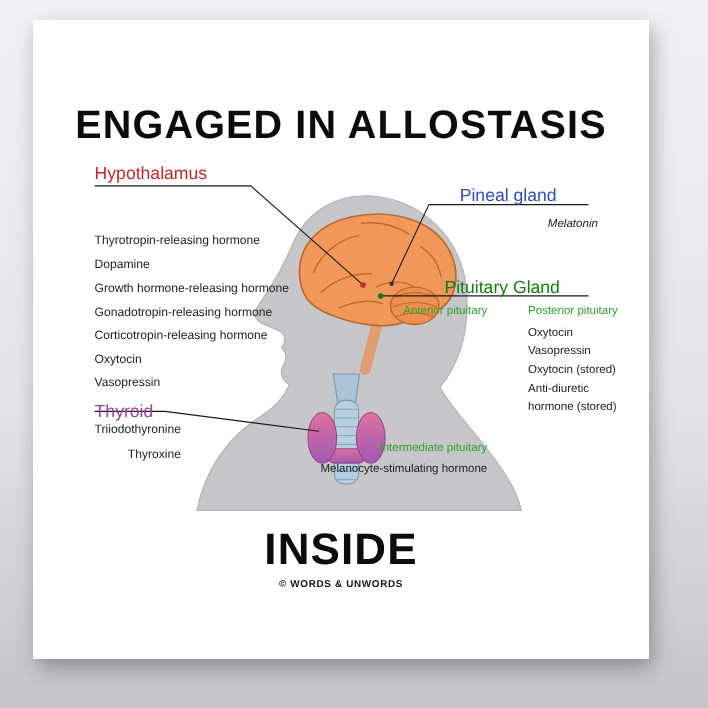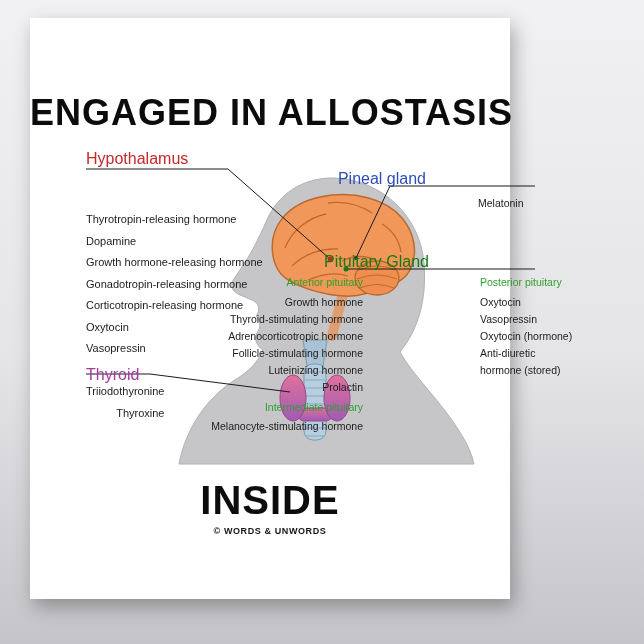--- a/index.html
+++ b/index.html
@@ -3,21 +3,21 @@
 <meta charset="utf-8">
 <style>
   * { margin:0; padding:0; box-sizing:border-box; }
   html,body { width:644px; height:644px; }
   body {
     position:relative; overflow:hidden;
     background: linear-gradient(180deg,#f1f1f3 0%,#e5e5e8 55%,#c5c5c9 100%);
     font-family:"Liberation Sans", sans-serif;
   }
   .poster {
-    position:absolute; left:30px; top:18px; width:480px; height:581px;
+    position:absolute; left:30px; top:18px; width:560px; height:581px;
     background:#ffffff; box-shadow:4px 8px 18px rgba(0,0,0,0.30);
   }
   .art { position:absolute; left:0; top:0; width:584px; height:581px; }
   .title {
     position:absolute; left:0; right:0; top:74px; text-align:center;
     font-size:36px; font-weight:900; letter-spacing:1px; color:#0c0c0c; white-space:nowrap;
   }
   .inside {
     position:absolute; left:0; right:0; top:460px; text-align:center;
     font-size:40px; font-weight:900; letter-spacing:1px; color:#0c0c0c;
@@ -141,41 +141,33 @@
     <div>Vasopressin</div>
   </div>
 
   <div class="gland-label purple" style="left:56px; top:348px;">Thyroid</div>
   <div class="hlist" style="left:56px; top:363px;text-align:right;">
     <div>Triiodothyronine</div>
     <div>Thyroxine</div>
   </div>
 
   <div class="gland-label blue ra" style="right:84px; top:152px;">Pineal gland</div>
-  <div class="slist" style="left:448px; top:177px;">
+  <div class="slist" style="left:468px; top:177px;font-style:italic;">
     <div>Melatonin</div>
   </div>
 
   <div class="gland-label green ra" style="right:81px; top:235px;">Pituitary Gland</div>
 
   <div class="subhead ltgreen ra" style="right:147px; top:258px;">Anterior pituitary</div>
-  <div class="slist ra" style="right:147px; top:276px;">
-    <div>Growth hormone</div>
-    <div>Thyroid-stimulating hormone</div>
-    <div>Adrenocorticotropic hormone</div>
-    <div>Follicle-stimulating hormone</div>
-    <div>Luteinizing hormone</div>
-    <div>Prolactin</div>
-  </div>
 
   <div class="subhead ltgreen" style="left:450px; top:258px;">Posterior pituitary</div>
   <div class="slist" style="left:450px; top:276px;">
     <div>Oxytocin</div>
     <div>Vasopressin</div>
-    <div>Oxytocin (hormone)</div>
+    <div>Oxytocin (stored)</div>
     <div class="wrap">Anti-diuretic hormone (stored)</div>
   </div>
 
   <div class="subhead ltgreen ra" style="right:147px; top:383px;">Intermediate pituitary</div>
   <div class="slist ra" style="right:147px; top:400px;">
     <div>Melanocyte-stimulating hormone</div>
   </div>
 
   <div class="inside">INSIDE</div>
   <div class="credit">© WORDS &amp; UNWORDS</div>

